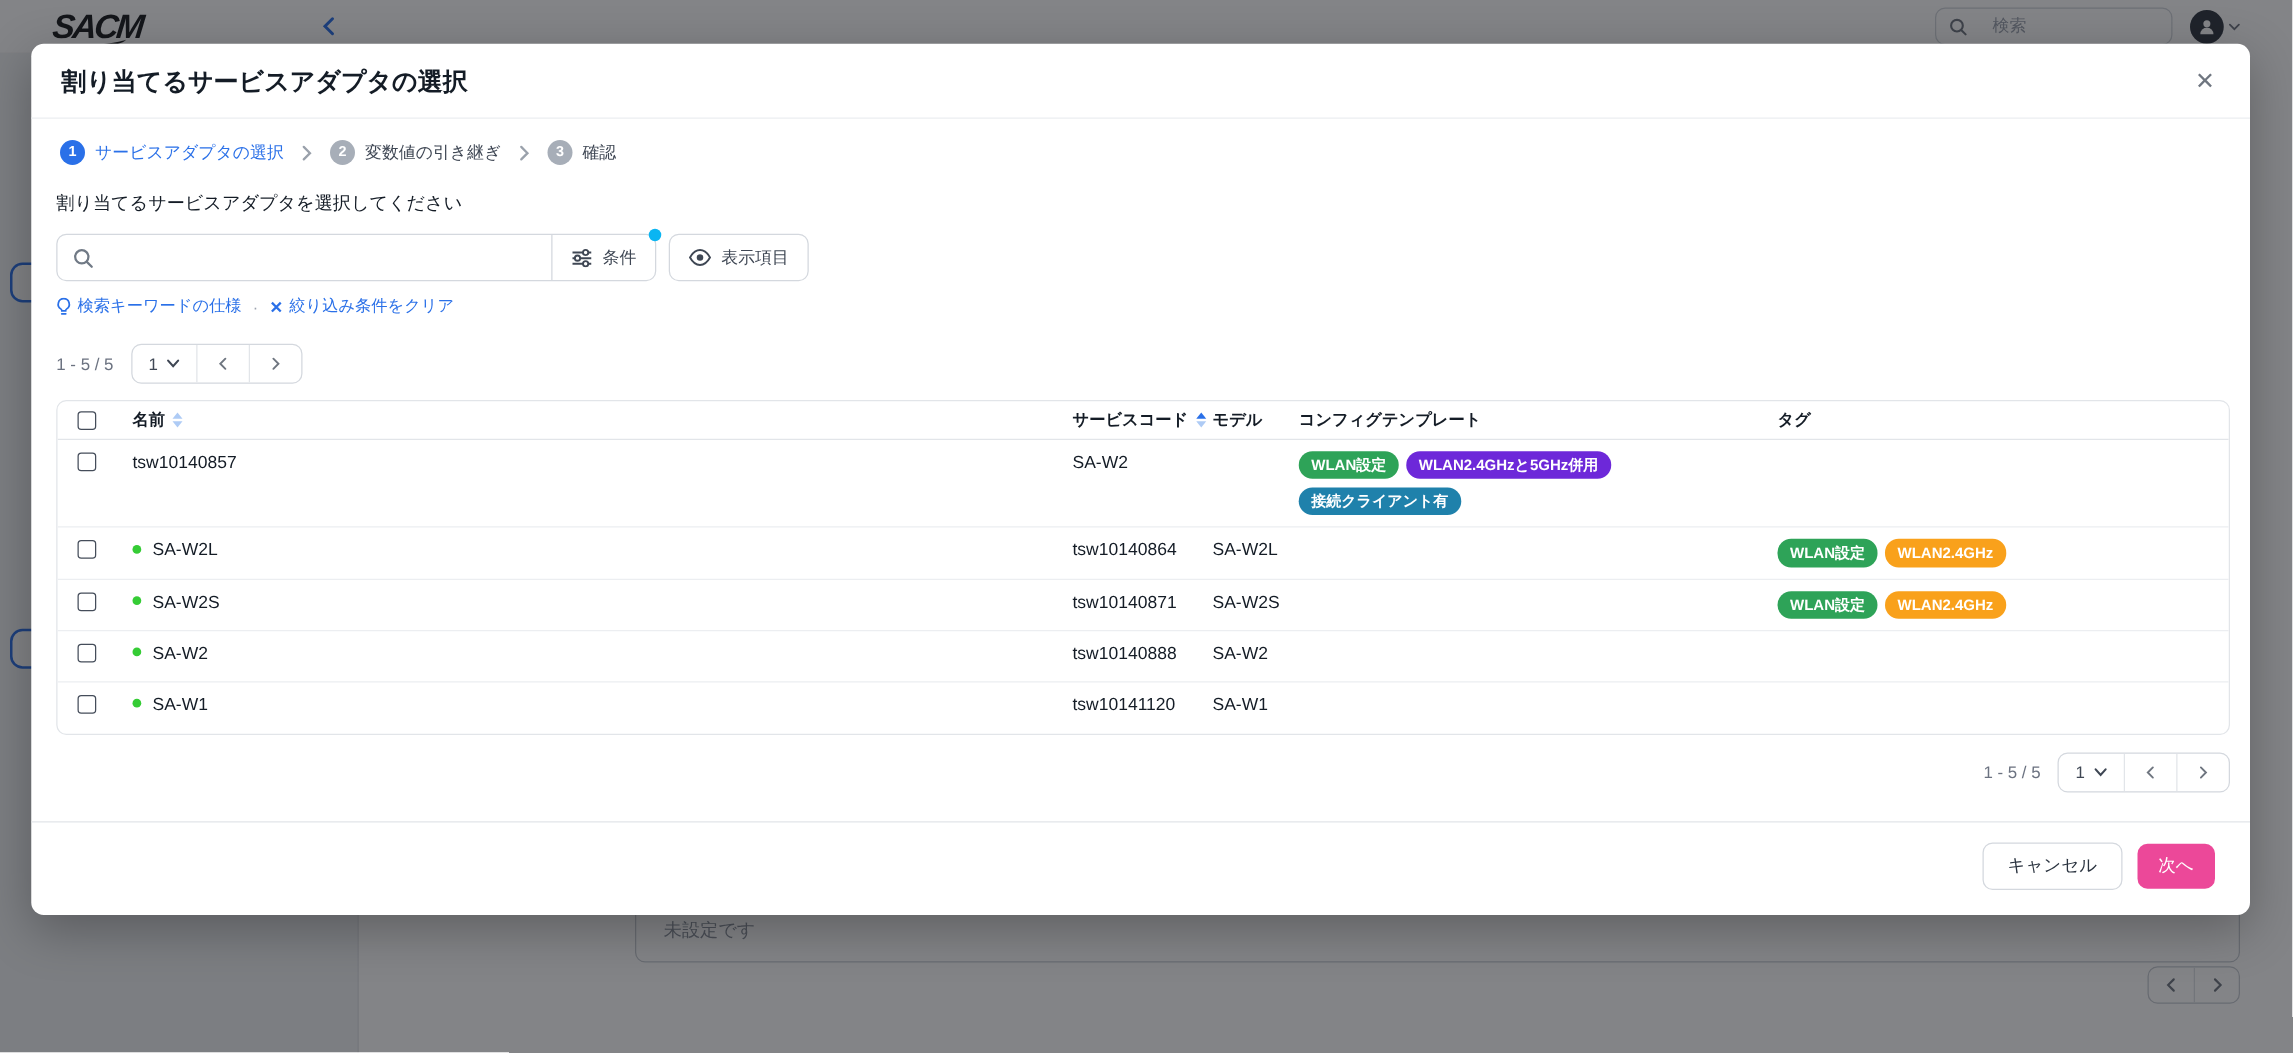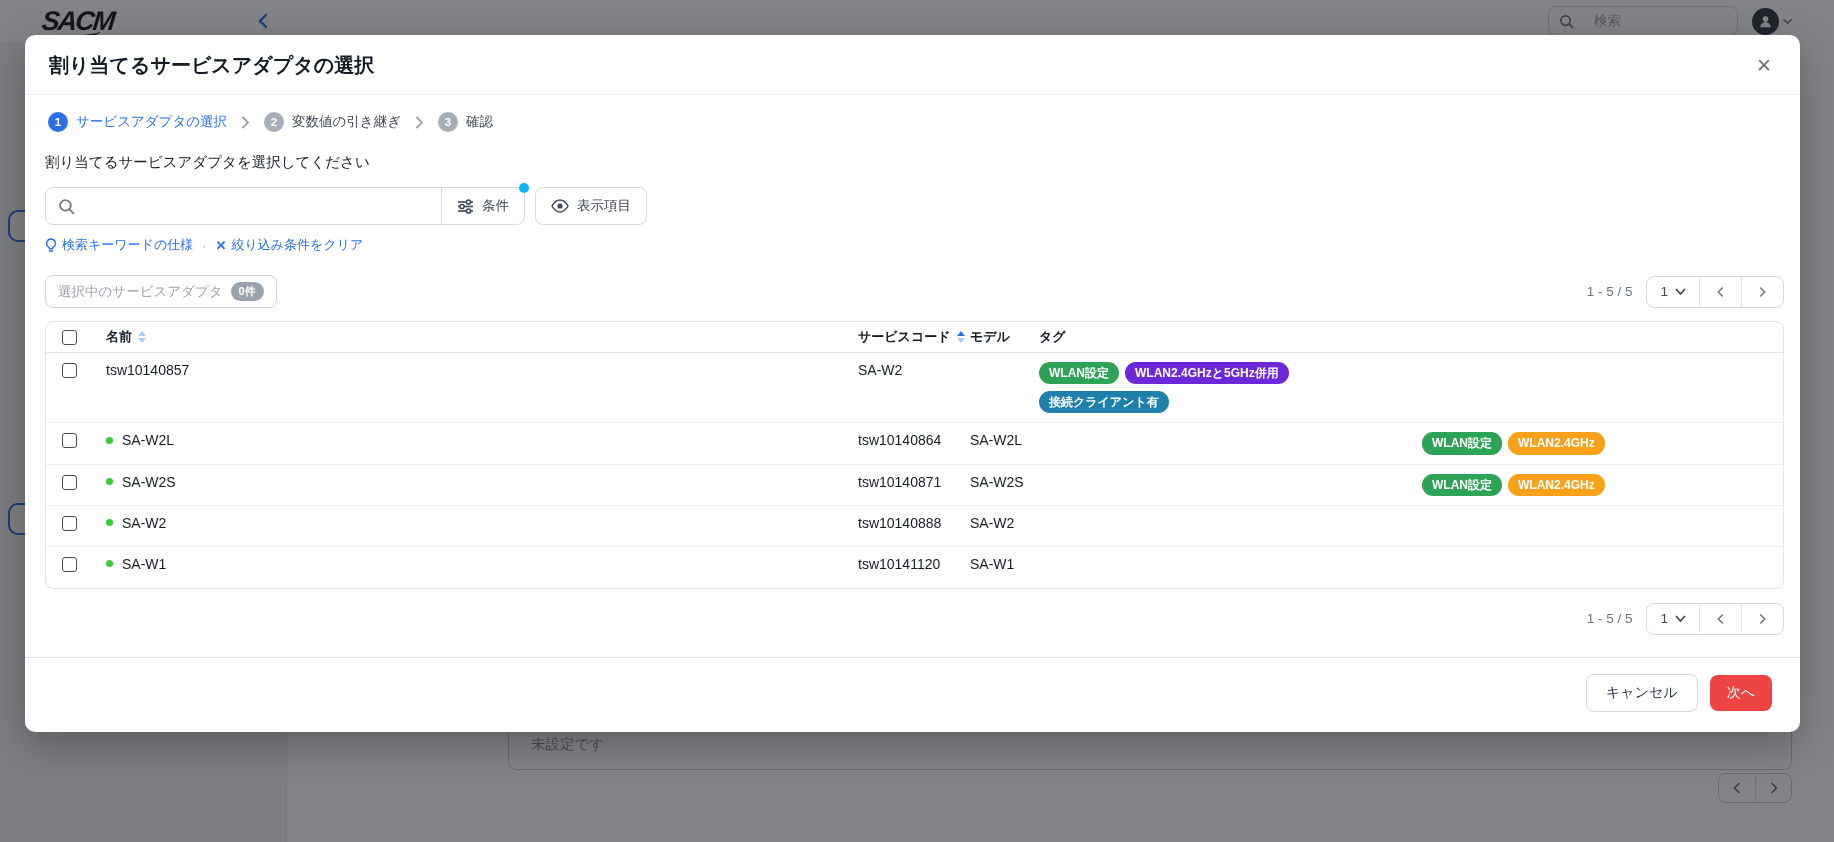--- a/index.html
+++ b/index.html
@@ -89,21 +89,21 @@
   .tag { border-radius:11px; padding:3px 10px; font-size:12px; font-weight:700; color:#fff; white-space:nowrap; line-height:1.35; }
   .tag--green { background:#2ea358; }
   .tag--black { background:#6d28d9; }
   .tag--teal { background:#1f81ab; }
   .tag--orange { background:#f9a11b; }
 
   .bottom-pager-row { margin-top:14px; display:flex; justify-content:flex-end; }
 
   .modal-footer { margin-top:auto; border-top:1px solid #e2e5e9; padding:16px 28px 20px; display:flex; justify-content:flex-end; gap:12px; align-items:center; }
   .btn-cancel { border:1px solid #d4d8de; border-radius:8px; background:#fff; padding:9px 19px; font-size:14px; color:#2b3440; font-family:inherit; }
-  .btn-next { border:none; border-radius:8px; background:#ef4444; padding:9px 17px; font-size:14px; color:#fff; font-family:inherit; }
+  .btn-next { border:none; border-radius:8px; background:#ec4899; padding:9px 17px; font-size:14px; color:#fff; font-family:inherit; }
 
   svg { display:block; }
 </style>
 </head>
 <body>
 
 <div class="topbar">
   <div class="brand-area">
     <span class="brand-logo">SACM</span>
     <span class="collapse-icon">
@@ -230,24 +230,20 @@
         <span>検索キーワードの仕様</span>
       </span>
       <span class="sep-dot">·</span>
       <span class="blue-link">
         <span class="clear-x">✕</span>
         <span>絞り込み条件をクリア</span>
       </span>
     </div>
 
     <div class="toolbar-row">
-      <button class="selected-btn">
-        <span>選択中のサービスアダプタ</span>
-        <span class="count-badge">0件</span>
-      </button>
       <div class="pager">
         <span>1 - 5 / 5</span>
         <span class="pager-group">
           <span class="pager-cell">
             <span>1</span>
             <svg width="11" height="8" viewBox="0 0 11 8">
                 <path d="M1.5 1.5 L5.5 6 L9.5 1.5" fill="none" stroke="#3f4754" stroke-width="1.7" stroke-linecap="round"></path>
               </svg>
           </span>
           <span class="pager-cell nav">
@@ -277,20 +273,21 @@
             </span>
         </div>
         <div class="cell">
           <span>サービスコード</span>
           <span class="sort">
               <i class="up active"></i>
               <i class="down"></i>
             </span>
         </div>
         <div class="cell">モデル</div>
+        <div class="cell">コンフィグテンプレート</div>
         <div class="cell">タグ</div>
       </div>
       <div>
           <div class="trow tbody-row">
             <div class="cell">
               <span class="checkbox"></span>
             </div>
             <div class="cell">tsw10140857</div>
             <div class="cell">SA-W2</div>
             <div class="cell"></div>

